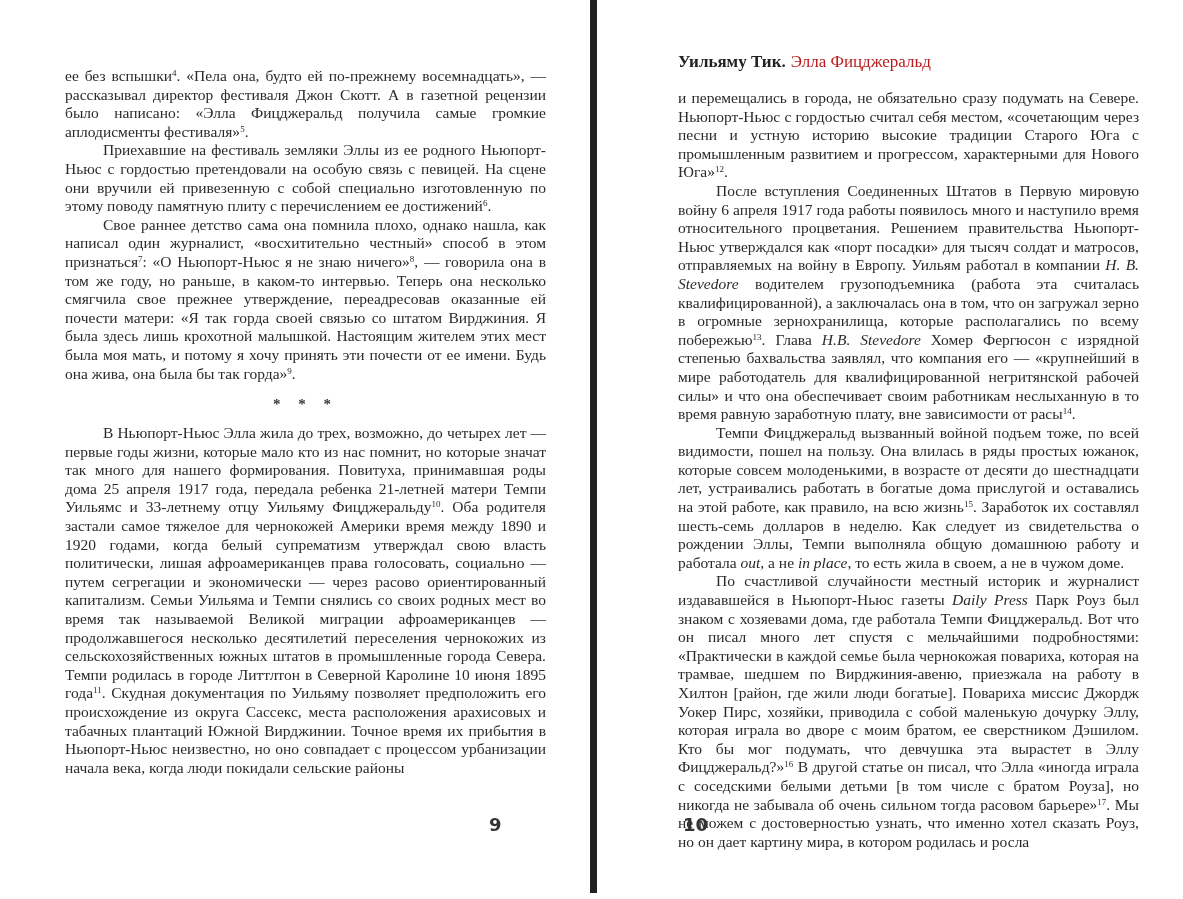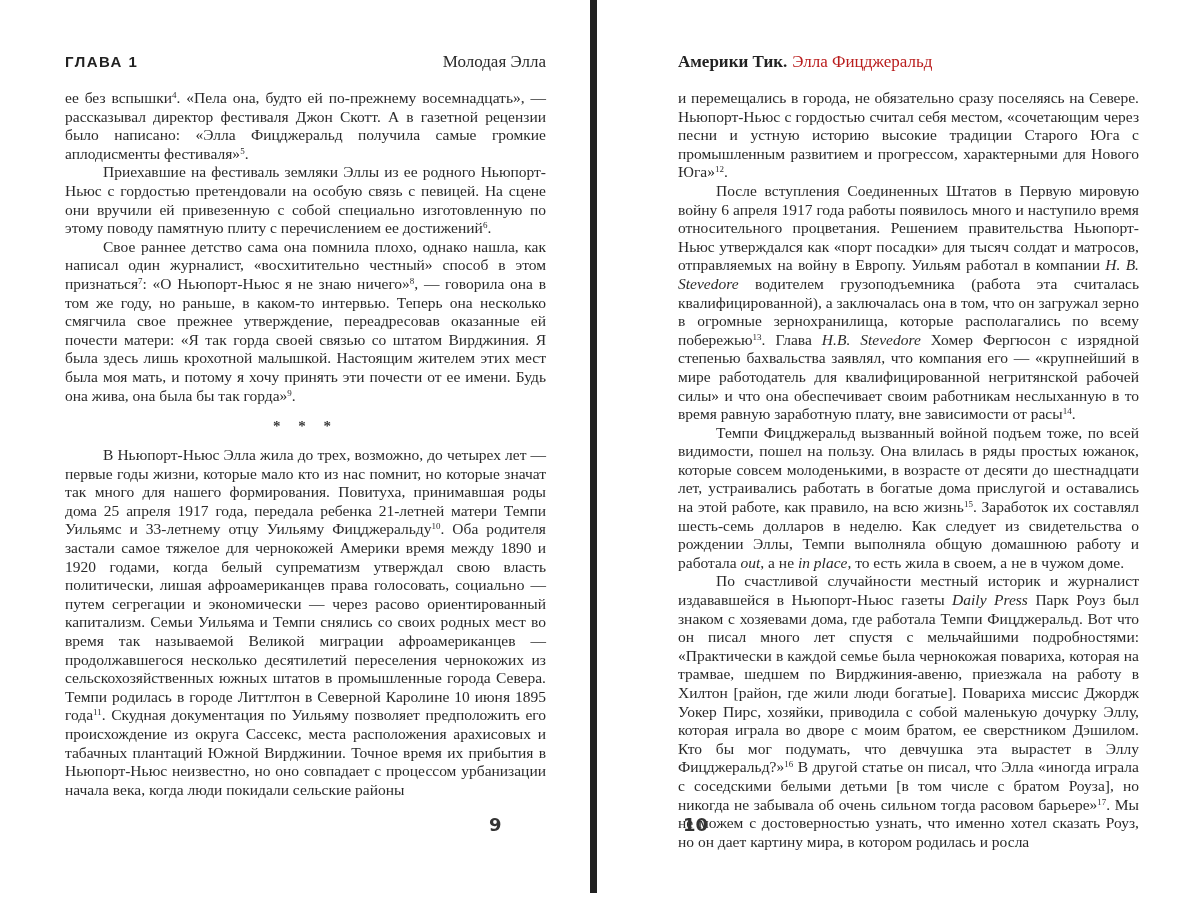--- a/index.html
+++ b/index.html
@@ -88,43 +88,39 @@
     font-size: 18px;
     color: #333;
   }
   .pagenum-left  { left: 489px; }
   .pagenum-right { left: 683px; }
 </style>
 </head>
 <body>
 
 <div class="page page-left">
-  <div class="page-header">
-    <span class="chapter-label">ГЛАВА 1</span>
-    <span class="running-title">Молодая Элла</span>
-  </div>
   <div class="body-text" id="left-body">
       <p class=""><span>ее без вспышки</span><sup>4</sup><span>. «Пела она, будто ей по-прежнему восемнадцать», — рассказывал директор фестиваля Джон Скотт. А в газетной рецензии было написано: «Элла Фицджеральд получила самые громкие аплодисменты фестиваля»</span><sup>5</sup><span>.</span></p>
       <p class="indent"><span>Приехавшие на фестиваль земляки Эллы из ее родного Ньюпорт-Ньюс с гордостью претендовали на особую связь с певицей. На сцене они вручили ей привезенную с собой специально изготовленную по этому поводу памятную плиту с перечислением ее достижений</span><sup>6</sup><span>.</span></p>
       <p class="indent"><span>Свое раннее детство сама она помнила плохо, однако нашла, как написал один журналист, «восхитительно честный» способ в этом признаться</span><sup>7</sup><span>: «О Ньюпорт-Ньюс я не знаю ничего»</span><sup>8</sup><span>, — говорила она в том же году, но раньше, в каком-то интервью. Теперь она несколько смягчила свое прежнее утверждение, переадресовав оказанные ей почести матери: «Я так горда своей связью со штатом Вирджиния. Я была здесь лишь крохотной малышкой. Настоящим жителем этих мест была моя мать, и потому я хочу принять эти почести от ее имени. Будь она жива, она была бы так горда»</span><sup>9</sup><span>.</span></p>
       <div class="separator">* * *</div>
       <p class="indent"><span>В Ньюпорт-Ньюс Элла жила до трех, возможно, до четырех лет — первые годы жизни, которые мало кто из нас помнит, но которые значат так много для нашего формирования. Повитуха, принимавшая роды дома 25 апреля 1917 года, передала ребенка 21-летней матери Темпи Уильямс и 33-летнему отцу Уильяму Фицджеральду</span><sup>10</sup><span>. Оба родителя застали самое тяжелое для чернокожей Америки время между 1890 и 1920 годами, когда белый супрематизм утверждал свою власть политически, лишая афроамериканцев права голосовать, социально — путем сегрегации и экономически — через расово ориентированный капитализм. Семьи Уильяма и Темпи снялись со своих родных мест во время так называемой Великой миграции афроамериканцев — продолжавшегося несколько десятилетий переселения чернокожих из сельскохозяйственных южных штатов в промышленные города Севера. Темпи родилась в городе Литтлтон в Северной Каролине 10 июня 1895 года</span><sup>11</sup><span>. Скудная документация по Уильяму позволяет предположить его происхождение из округа Сассекс, места расположения арахисовых и табачных плантаций Южной Вирджинии. Точное время их прибытия в Ньюпорт-Ньюс неизвестно, но оно совпадает с процессом урбанизации начала века, когда люди покидали сельские районы</span></p>
     </div>
 </div>
 
 <div class="spine"></div>
 
 <div class="page page-right">
   <div class="page-header">
     <span>
-      <span class="running-author">Америки Тик.</span><span class="running-book">Элла Фицджеральд</span>
+      <span class="running-author">Уильяму Тик.</span><span class="running-book">Элла Фицджеральд</span>
     </span>
   </div>
   <div class="body-text" id="right-body">
-      <p class=""><span>и перемещались в города, не обязательно сразу поселяясь на Севере. Ньюпорт-Ньюс с гордостью считал себя местом, «сочетающим через песни и устную историю высокие традиции Старого Юга с промышленным развитием и прогрессом, характерными для Нового Юга»</span><sup>12</sup><span>.</span></p>
+      <p class=""><span>и перемещались в города, не обязательно сразу подумать на Севере. Ньюпорт-Ньюс с гордостью считал себя местом, «сочетающим через песни и устную историю высокие традиции Старого Юга с промышленным развитием и прогрессом, характерными для Нового Юга»</span><sup>12</sup><span>.</span></p>
       <p class="indent"><span>После вступления Соединенных Штатов в Первую мировую войну 6 апреля 1917 года работы появилось много и наступило время относительного процветания. Решением правительства Ньюпорт-Ньюс утверждался как «порт посадки» для тысяч солдат и матросов, отправляемых на войну в Европу. Уильям работал в компании </span><em>H. B. Stevedore</em><span> водителем грузоподъемника (работа эта считалась квалифицированной), а заключалась она в том, что он загружал зерно в огромные зернохранилища, которые располагались по всему побережью</span><sup>13</sup><span>. Глава </span><em>H.B. Stevedore</em><span> Хомер Фергюсон с изрядной степенью бахвальства заявлял, что компания его — «крупнейший в мире работодатель для квалифицированной негритянской рабочей силы» и что она обеспечивает своим работникам неслыханную в то время равную заработную плату, вне зависимости от расы</span><sup>14</sup><span>.</span></p>
       <p class="indent"><span>Темпи Фицджеральд вызванный войной подъем тоже, по всей видимости, пошел на пользу. Она влилась в ряды простых южанок, которые совсем молоденькими, в возрасте от десяти до шестнадцати лет, устраивались работать в богатые дома прислугой и оставались на этой работе, как правило, на всю жизнь</span><sup>15</sup><span>. Заработок их составлял шесть-семь долларов в неделю. Как следует из свидетельства о рождении Эллы, Темпи выполняла общую домашнюю работу и работала </span><em>out</em><span>, а не </span><em>in place</em><span>, то есть жила в своем, а не в чужом доме.</span></p>
       <p class="indent"><span>По счастливой случайности местный историк и журналист издававшейся в Ньюпорт-Ньюс газеты </span><em>Daily Press</em><span> Парк Роуз был знаком с хозяевами дома, где работала Темпи Фицджеральд. Вот что он писал много лет спустя с мельчайшими подробностями: «Практически в каждой семье была чернокожая повариха, которая на трамвае, шедшем по Вирджиния-авеню, приезжала на работу в Хилтон [район, где жили люди богатые]. Повариха миссис Джордж Уокер Пирс, хозяйки, приводила с собой маленькую дочурку Эллу, которая играла во дворе с моим братом, ее сверстником Дэшилом. Кто бы мог подумать, что девчушка эта вырастет в Эллу Фицджеральд?»</span><sup>16</sup><span> В другой статье он писал, что Элла «иногда играла с соседскими белыми детьми [в том числе с братом Роуза], но никогда не забывала об очень сильном тогда расовом барьере»</span><sup>17</sup><span>. Мы не можем с достоверностью узнать, что именно хотел сказать Роуз, но он дает картину мира, в котором родилась и росла</span></p>
     </div>
 </div>
 
 <div class="pagenum pagenum-left">9</div>
 <div class="pagenum pagenum-right">10</div>
 
 </body></html>

